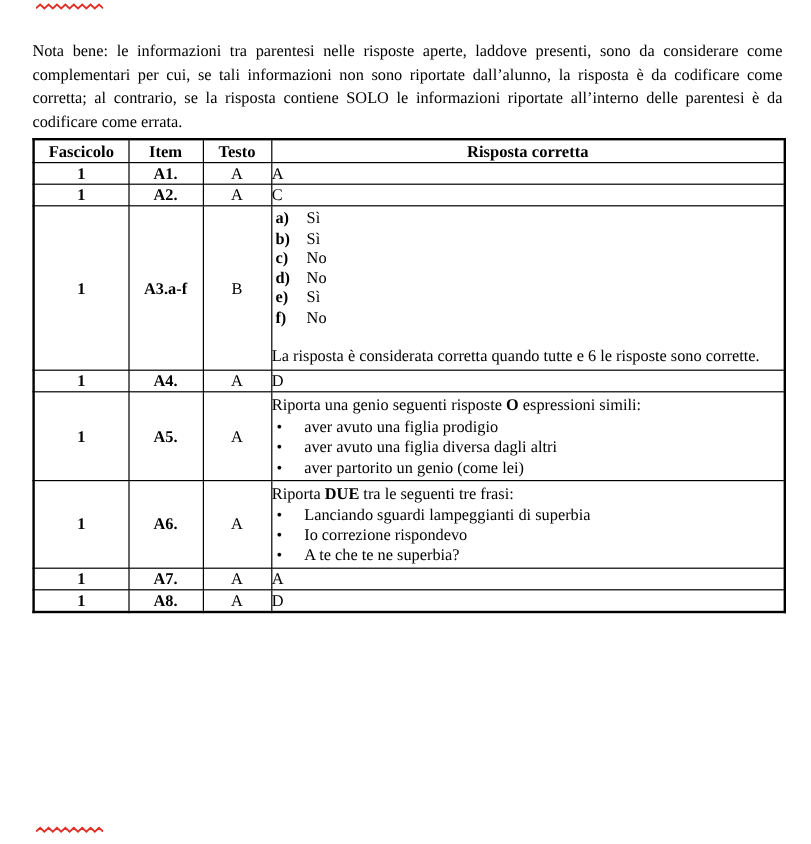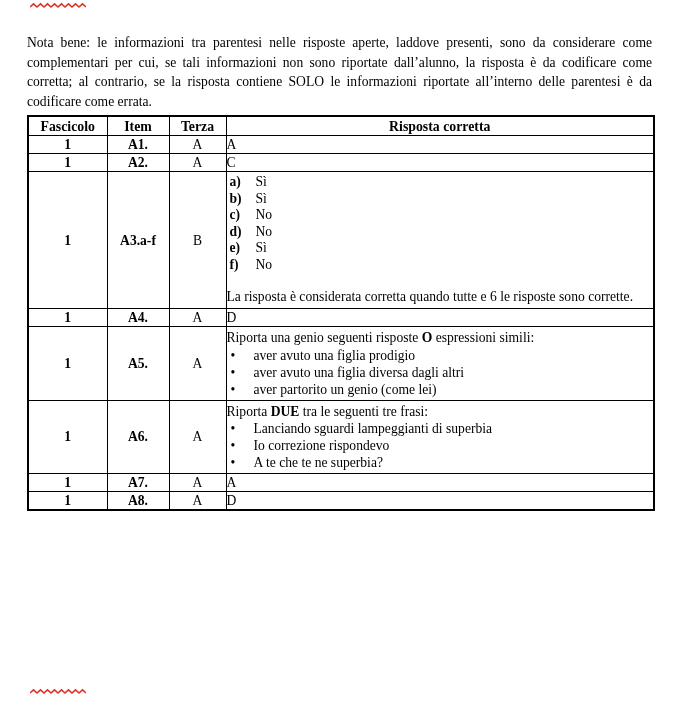--- a/index.html
+++ b/index.html
@@ -115,21 +115,21 @@
     <colgroup>
       <col style="width:79px">
       <col style="width:62px">
       <col style="width:57px">
       <col style="width:428px">
     </colgroup>
     <thead>
       <tr id="head-row">
           <th>Fascicolo</th>
           <th>Item</th>
-          <th>Terza</th>
+          <th>Testo</th>
           <th>Risposta corretta</th>
         </tr>
     </thead>
     <tbody id="table-body">
         <tr>
           <td class="c bold">1</td>
           <td class="c bold">A1.</td>
           <td class="c">A</td>
           <td class="ans">A</td>
         </tr>

